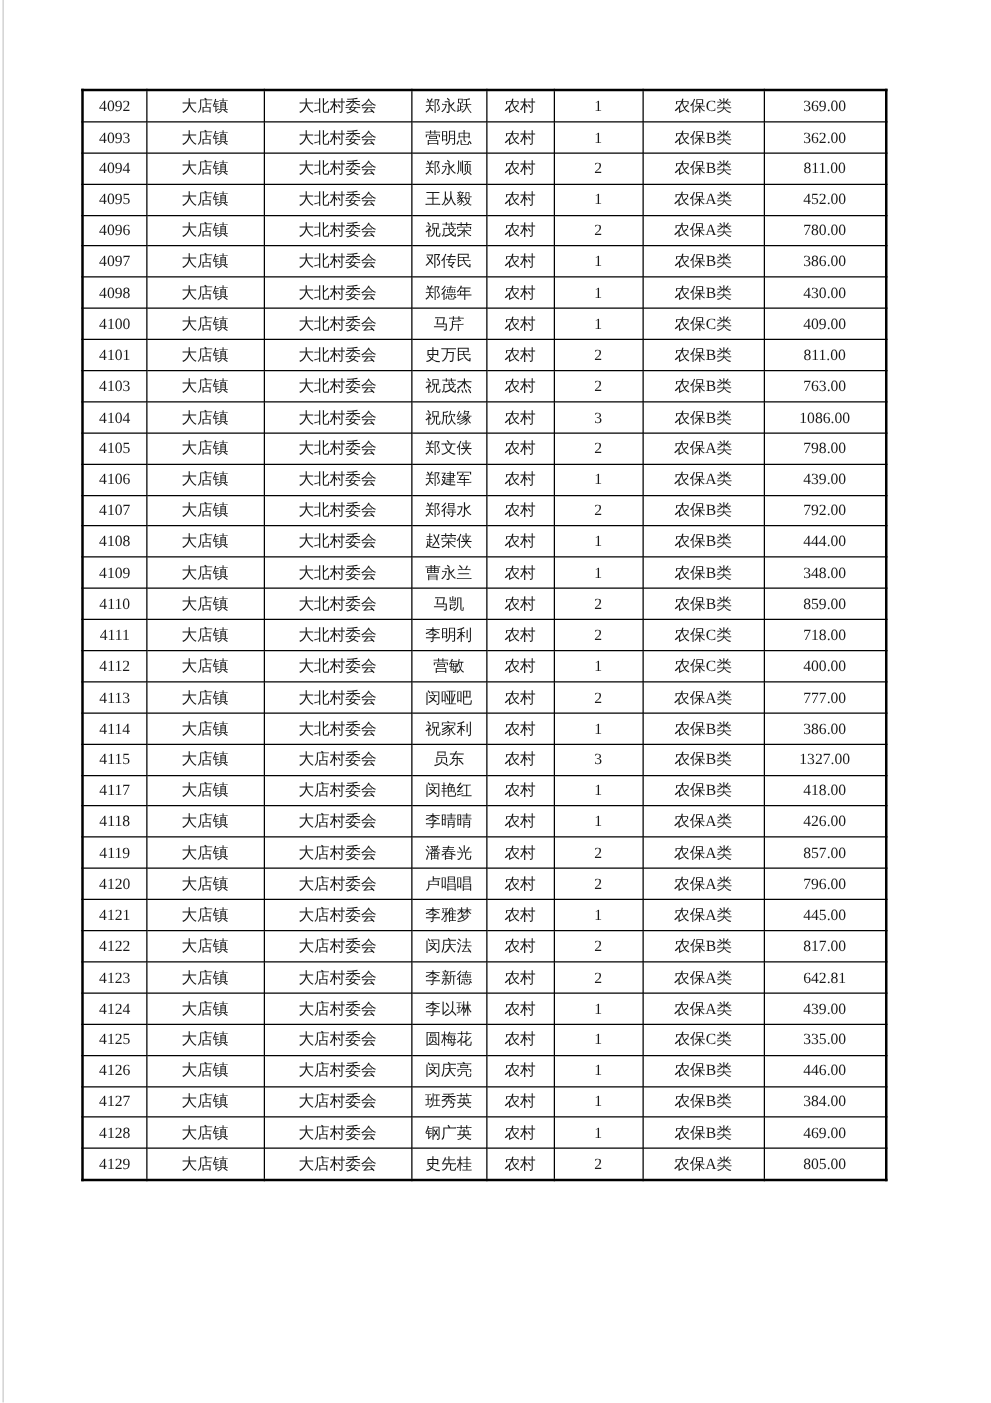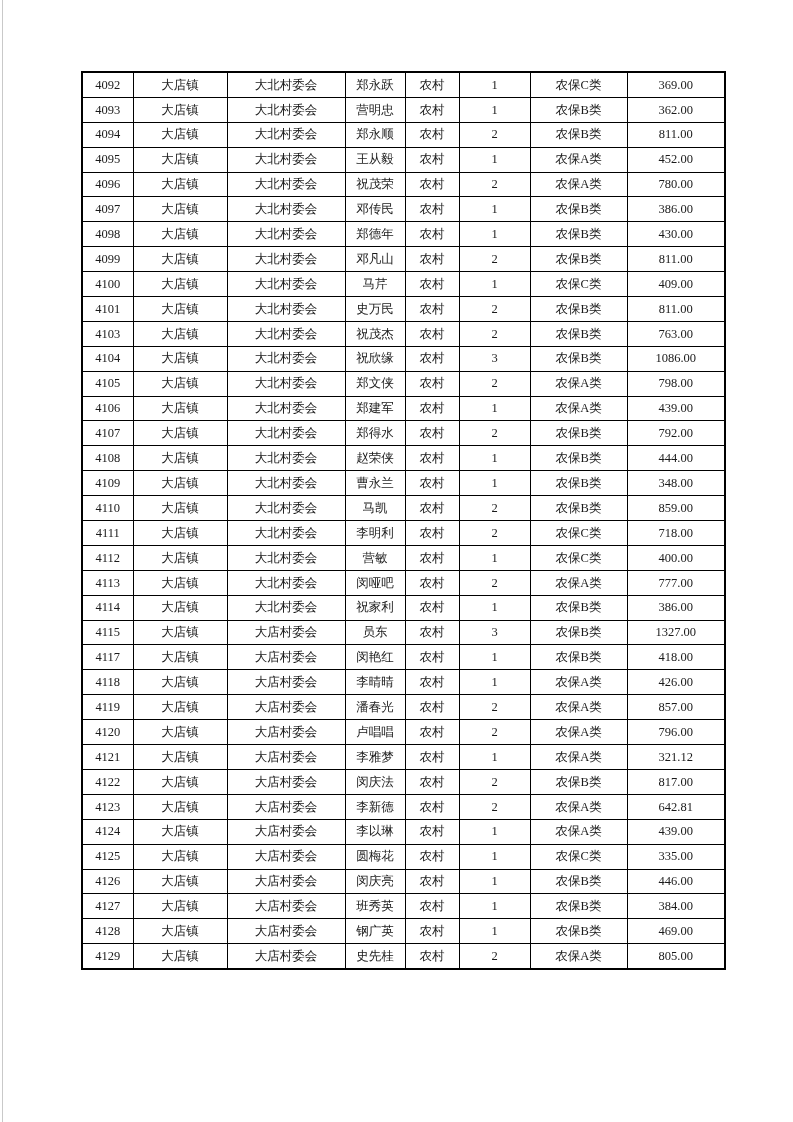--- a/index.html
+++ b/index.html
@@ -23,21 +23,21 @@
   .scan-edge {
     position: absolute;
     left: 2px;
     top: 0;
     bottom: 0;
     width: 1px;
     background: #c9c9c9;
   }
   table.roster {
     position: absolute;
-    left: 81px;
+    left: 65px;
     top: 71px;
     width: 643px;
     border-collapse: collapse;
     table-layout: fixed;
     border: 2px solid #000000;
   }
   table.roster td {
     border: 1px solid #000000;
     height: 23.9px;
     padding: 0 2px;
@@ -132,30 +132,20 @@
           <td>4098</td>
           <td>大店镇</td>
           <td>大北村委会</td>
           <td>郑德年</td>
           <td>农村</td>
           <td>1</td>
           <td>农保B类</td>
           <td>430.00</td>
         </tr>
         <tr>
-          <td>4099</td>
-          <td>大店镇</td>
-          <td>大北村委会</td>
-          <td>邓凡山</td>
-          <td>农村</td>
-          <td>2</td>
-          <td>农保B类</td>
-          <td>811.00</td>
-        </tr>
-        <tr>
           <td>4100</td>
           <td>大店镇</td>
           <td>大北村委会</td>
           <td>马芹</td>
           <td>农村</td>
           <td>1</td>
           <td>农保C类</td>
           <td>409.00</td>
         </tr>
         <tr>
@@ -339,21 +329,21 @@
           <td>796.00</td>
         </tr>
         <tr>
           <td>4121</td>
           <td>大店镇</td>
           <td>大店村委会</td>
           <td>李雅梦</td>
           <td>农村</td>
           <td>1</td>
           <td>农保A类</td>
-          <td>321.12</td>
+          <td>445.00</td>
         </tr>
         <tr>
           <td>4122</td>
           <td>大店镇</td>
           <td>大店村委会</td>
           <td>闵庆法</td>
           <td>农村</td>
           <td>2</td>
           <td>农保B类</td>
           <td>817.00</td>

